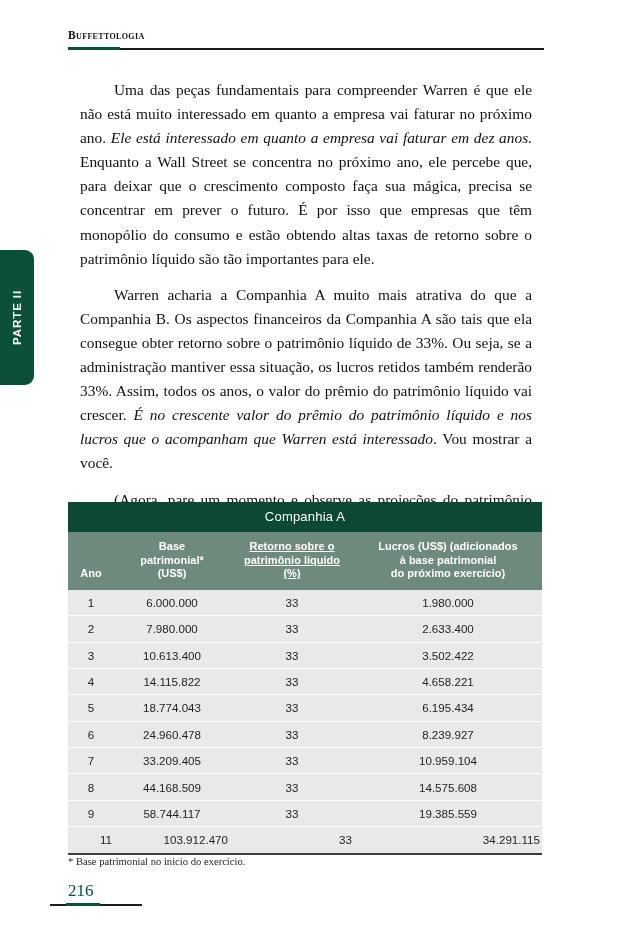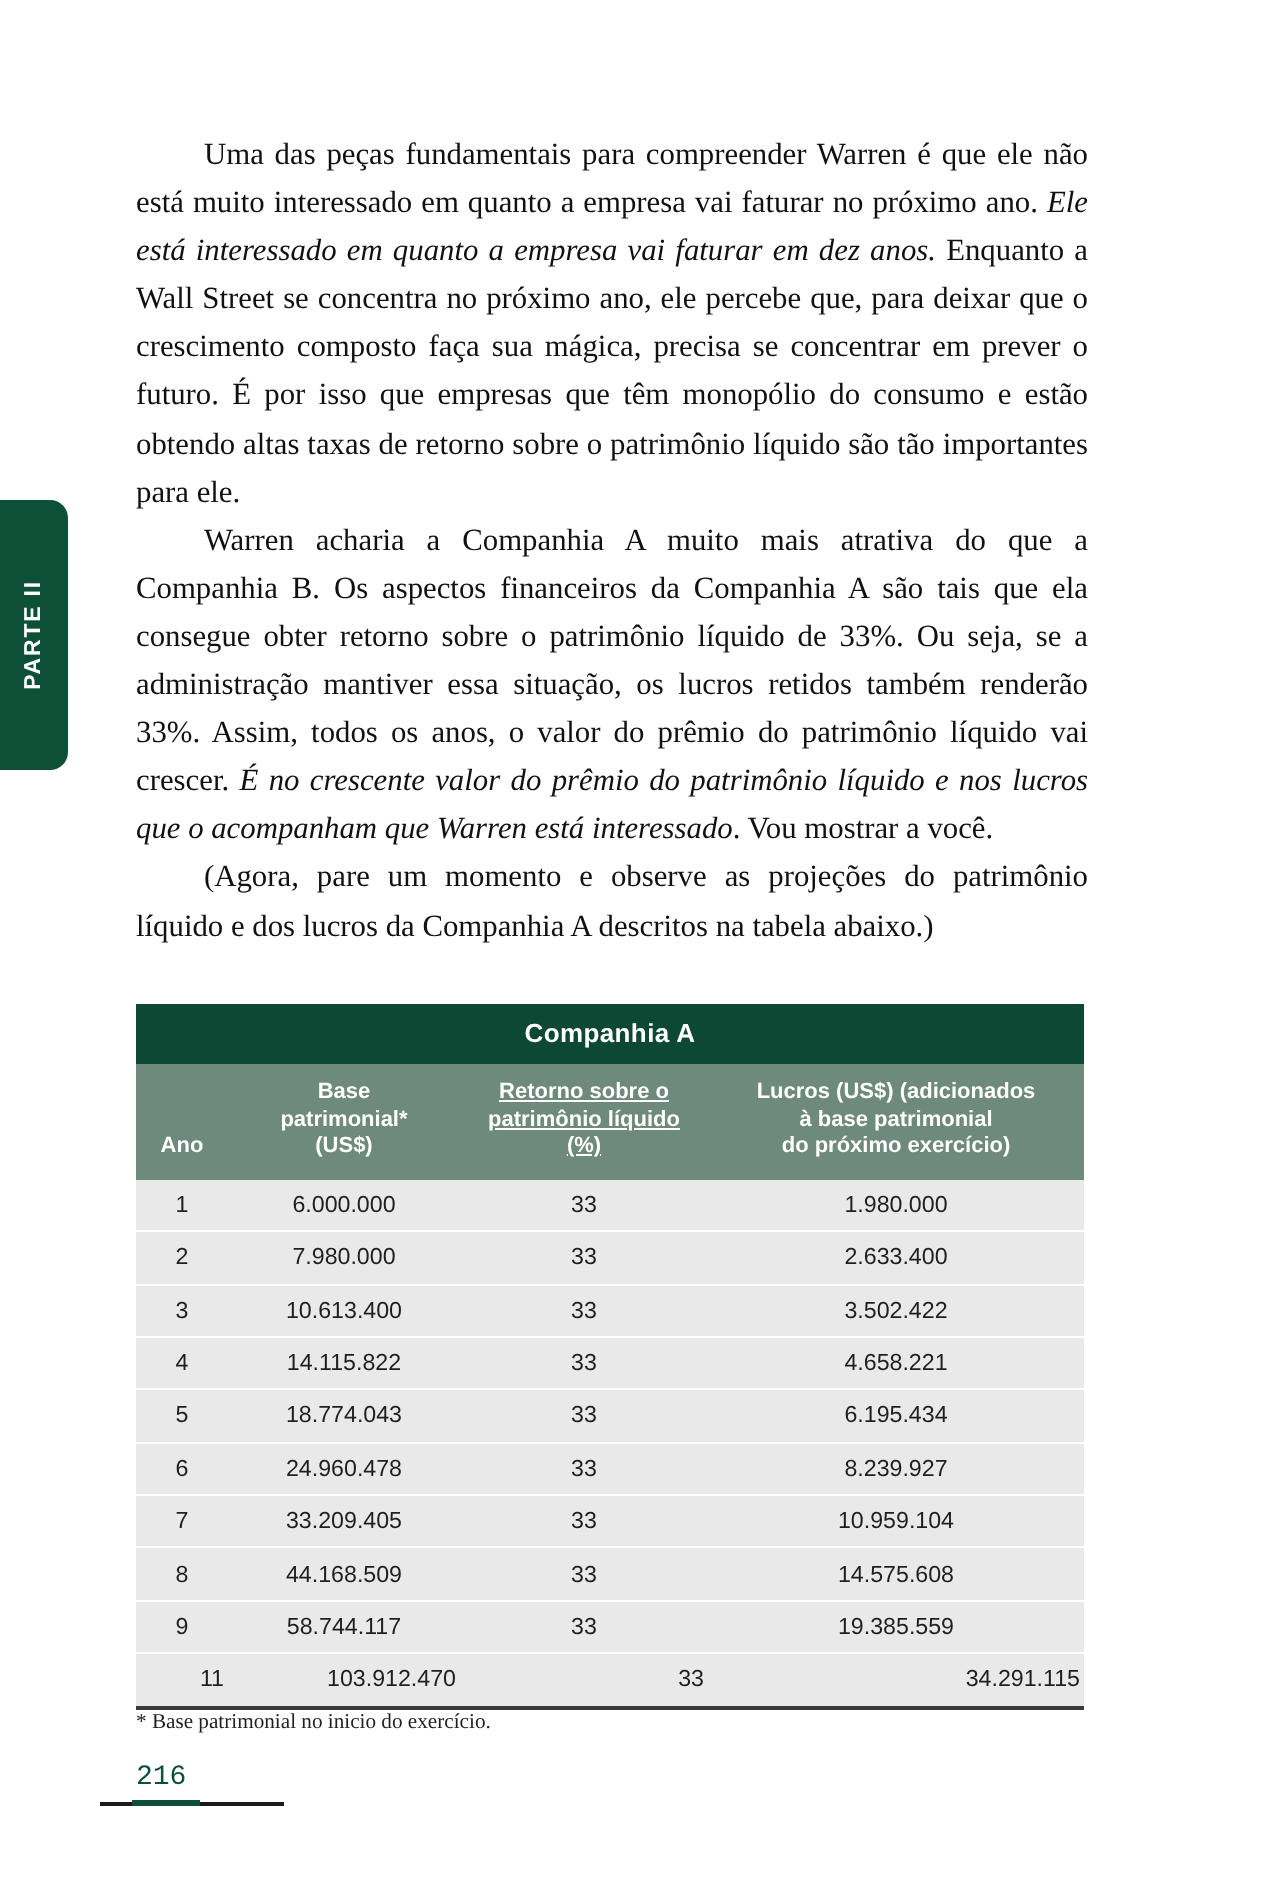--- a/index.html
+++ b/index.html
@@ -86,21 +86,21 @@
   }
 
   
   .body-copy {
     position: absolute;
     left: 0;
     top: 66px;
     width: 476px;
   }
   .para {
-    margin: 0;
+    margin: 12px;
     text-indent: 34px;
     text-align: justify;
     font-size: 15.4px;
     line-height: 24.1px;
     color: #111111;
     hyphens: manual;
   }
   .para + .para { margin-top: 0; }
   .para i { font-style: italic; }
 
@@ -114,21 +114,21 @@
   table.proj {
     border-collapse: collapse;
     width: 474px;
     font-family: "Liberation Sans", "DejaVu Sans", sans-serif;
     table-layout: fixed;
   }
   table.proj caption {
     caption-side: top;
     background: #0c4833;
     color: #ffffff;
-    font-weight: 700;
+    font-weight: 400;
     font-size: 13px;
     letter-spacing: 0.2px;
     padding: 7px 0 8px;
     text-align: center;
   }
   table.proj thead th {
     background: #6d8a7c;
     color: #ffffff;
     font-weight: 700;
     font-size: 11px;
@@ -174,22 +174,22 @@
   }
 
   
   .folio {
     position: absolute;
     left: -18px;
     top: 882px;
     width: 120px;
   }
   .folio-num {
-    font-family: Liberation Mono, monospace;
-    font-size: 14px;
+    font-family: Liberation Serif, serif;
+    font-size: 17px;
     font-weight: 400;
     color: #0c5038;
     padding-left: 18px;
     line-height: 1;
     display: block;
   }
   .folio-rules {
     position: relative;
     margin-top: 4px;
     height: 3px;
@@ -214,20 +214,24 @@
 </style>
 </head>
 <body>
 
 <div class="part-tab">
   <span class="part-tab-label">PARTE II</span>
 </div>
 
 <div class="page">
 
+  <div class="runhead">
+    <div class="runhead-title">Buffettologia</div>
+    <div class="runhead-rule"></div>
+  </div>
 
   <div class="body-copy" id="body-copy">
       <p class="para"><span>Uma das peças fundamentais para compreender Warren é que ele não está muito interessado em quanto a empresa vai faturar no próximo ano. </span><i>Ele está interessado em quanto a empresa vai faturar em dez anos.</i><span> Enquanto a Wall Street se concentra no próximo ano, ele percebe que, para deixar que o crescimento composto faça sua mágica, precisa se concentrar em prever o futuro. É por isso que empresas que têm monopólio do consumo e estão obtendo altas taxas de retorno sobre o patrimônio líquido são tão importantes para ele.</span></p>
       <p class="para"><span>Warren acharia a Companhia A muito mais atrativa do que a Companhia B. Os aspectos financeiros da Companhia A são tais que ela consegue obter retorno sobre o patrimônio líquido de 33%. Ou seja, se a administração mantiver essa situação, os lucros retidos também renderão 33%. Assim, todos os anos, o valor do prêmio do patrimônio líquido vai crescer. </span><i>É no crescente valor do prêmio do patrimônio líquido e nos lucros que o acompanham que Warren está interessado</i><span>. Vou mostrar a você.</span></p>
       <p class="para"><span>(Agora, pare um momento e observe as projeções do patrimônio líquido e dos lucros da Companhia A descritos na tabela abaixo.)</span></p>
     </div>
 
   <div class="tablewrap">
     <table class="proj">
       <caption>Companhia A</caption>

